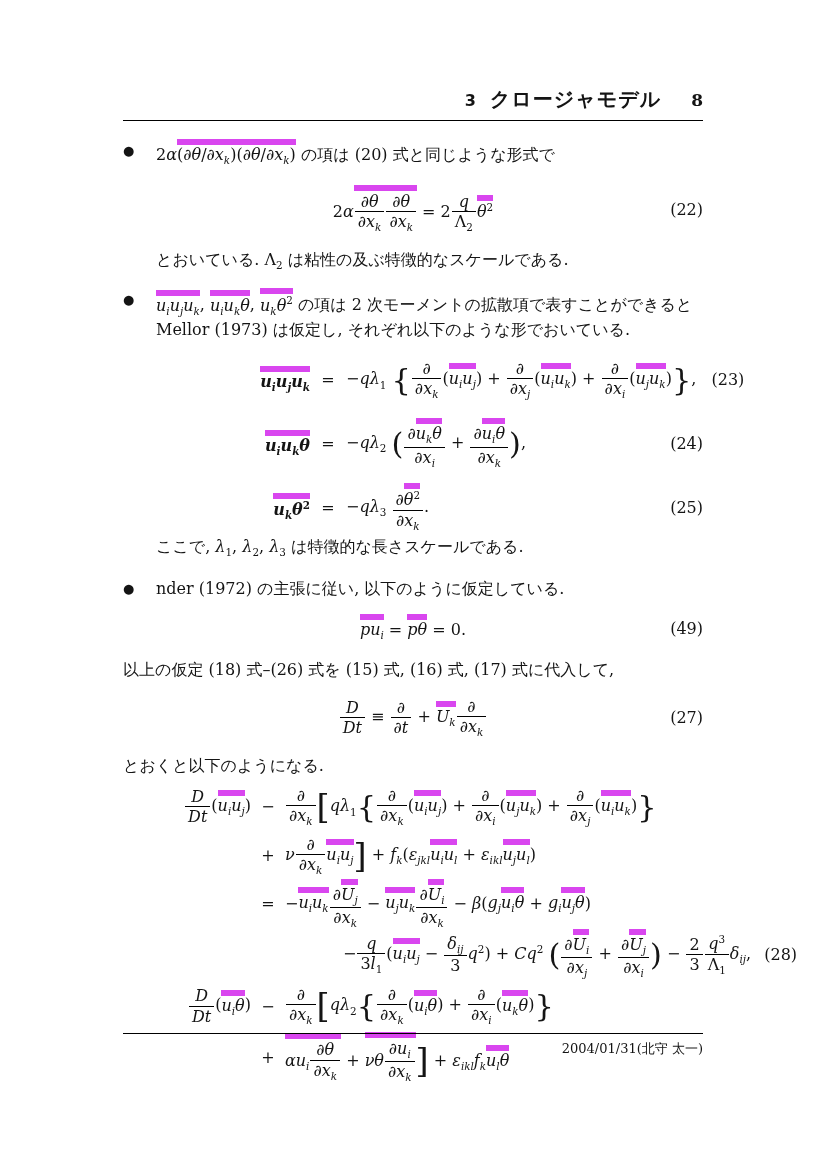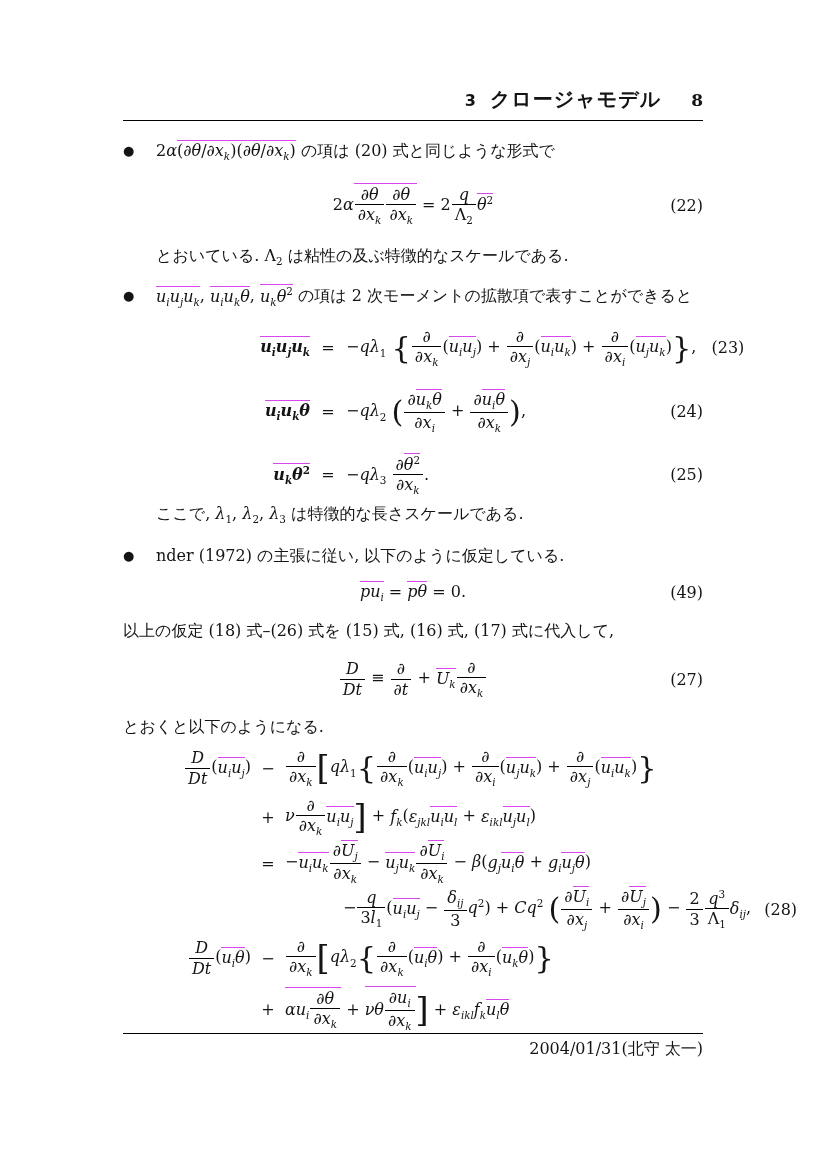--- a/index.html
+++ b/index.html
@@ -24,21 +24,21 @@
   .bmark { width:33px; flex:none; font-size:13px; padding-top:4px; }
   .btext { flex:1; line-height:23px; }
 
   
   .math { font-family:"DejaVu Serif", serif; }
   .math i { font-style:italic; }
   sub, sup { font-size:65%; }
   .frac { display:inline-block; vertical-align:middle; text-align:center; padding:0 1px; }
   .fn, .fd { display:block; line-height:1.2; padding:0 3px; white-space:nowrap; }
   .fd { border-top:1px solid #000; }
-  .ol { display:inline-block; border-top:1px solid #d946ef; padding-top:1px; line-height:1.15; }
+  .ol { display:inline-block; border-top:6px solid #d946ef; padding-top:1px; line-height:1.15; }
   .bg  { font-size:1.9em; vertical-align:middle; line-height:0.9; }
   .bg2 { font-size:2.1em; vertical-align:middle; line-height:0.9; }
 
   
   .eqrow { display:flex; align-items:center; }
   .eqbody { flex:1; text-align:center; white-space:nowrap; }
   .eqtag { width:48px; text-align:right; flex:none; }
 
   
   .eqnrow { display:grid; grid-template-columns:187px 36px 1fr 48px; align-items:center; min-height:48px;margin-top:12px; }
@@ -50,21 +50,21 @@
   
   .arow { display:grid; grid-template-columns:128px 34px 1fr 46px; align-items:center; min-height:46px; }
   .a-lhs { text-align:right; white-space:nowrap; }
   .a-rel { text-align:center; }
   .a-rhs { text-align:left; white-space:nowrap; }
   .a-tag { text-align:right; }
   .arow.cont .a-rhs { padding-left:58px; }
 
   
   .footer { position:absolute; top:1026px; left:123px; width:580px; }
-  .footer-credit { text-align:right; font-size:16px; line-height:20px; margin-top:5px; }
+  .footer-credit { text-align:right; font-size:13px; line-height:20px; margin-top:5px; }
 
   
   .mt4{margin-top:4px}.mt8{margin-top:4px}.mt12{margin-top:12px}.mt14{margin-top:14px}
   .mt16{margin-top:16px}.mt18{margin-top:18px}.mb14{margin-bottom:14px}
   .minh52{min-height:52px}.minh50{min-height:50px}.minh54{min-height:54px}
 </style>
 </head>
 <body>
 
 <div class="page">
@@ -87,20 +87,21 @@
       <span class="eqbody math">2<i>α</i><span class="ol"><span class="frac"><span class="fn">∂<i>θ</i></span><span class="fd">∂<i>x<sub>k</sub></i></span></span><span class="frac"><span class="fn">∂<i>θ</i></span><span class="fd">∂<i>x<sub>k</sub></i></span></span></span> = 2<span class="frac"><span class="fn"><i>q</i></span><span class="fd">Λ<sub>2</sub></span></span><span class="ol"><i>θ</i><sup>2</sup></span></span>
       <span class="eqtag math">(22)</span>
     </div>
 
     <div class="para indent1 math">とおいている. Λ<sub>2</sub> は粘性の及ぶ特徴的なスケールである.</div>
 
     <div class="bullet mt12">
       <span class="bmark">●</span>
       <div class="btext math">
         <div><span class="ol"><i>u<sub>i</sub>u<sub>j</sub>u<sub>k</sub></i></span>, <span class="ol"><i>u<sub>i</sub>u<sub>k</sub>θ</i></span>, <span class="ol"><i>u<sub>k</sub>θ</i><sup>2</sup></span> の項は 2 次モーメントの拡散項で表すことができると</div>
+        <div>Mellor (1973) は仮定し, それぞれ以下のような形でおいている.</div>
       </div>
     </div>
 
     <div class="eqnrow mt14 minh50">
       <span class="n-lhs math"><span class="ol"><i>u<sub>i</sub>u<sub>j</sub>u<sub>k</sub></i></span></span>
       <span class="n-rel math">=</span>
       <span class="n-rhs math">−<i>q</i><i>λ</i><sub>1</sub> <span class="bg">{</span><span class="frac"><span class="fn">∂</span><span class="fd">∂<i>x<sub>k</sub></i></span></span>(<span class="ol"><i>u<sub>i</sub>u<sub>j</sub></i></span>) + <span class="frac"><span class="fn">∂</span><span class="fd">∂<i>x<sub>j</sub></i></span></span>(<span class="ol"><i>u<sub>i</sub>u<sub>k</sub></i></span>) + <span class="frac"><span class="fn">∂</span><span class="fd">∂<i>x<sub>i</sub></i></span></span>(<span class="ol"><i>u<sub>j</sub>u<sub>k</sub></i></span>)<span class="bg">}</span>,</span>
       <span class="n-tag math">(23)</span>
     </div>
     <div class="eqnrow minh54">

